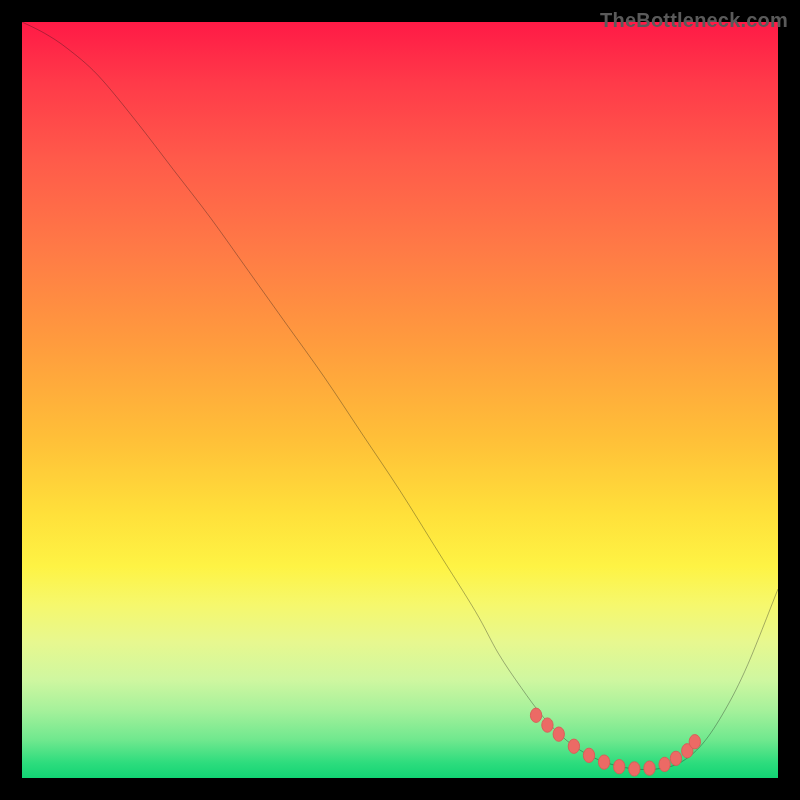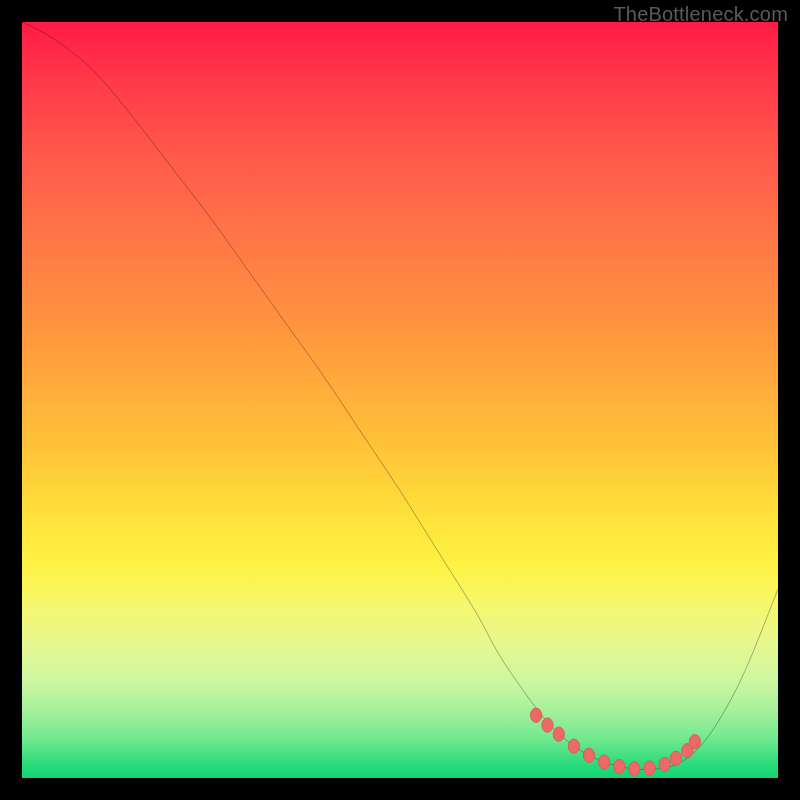--- a/index.html
+++ b/index.html
@@ -45,25 +45,25 @@
   }
   .svg-layer {
     position: absolute;
     left: 22px;
     top: 22px;
     width: 756px;
     height: 756px;
   }
   .attribution {
     position: absolute;
-    top: 3px;
+    top: 9px;
     right: 12px;
     color: #5a5a5a;
     font-size: 20px;
-    font-weight: 400;
+    font-weight: 700;
     letter-spacing: 0.2px;
     user-select: none;
   }
 </style>
 </head>
 <body>
 
 <div class="stage">
 
   <div class="plot"></div>

